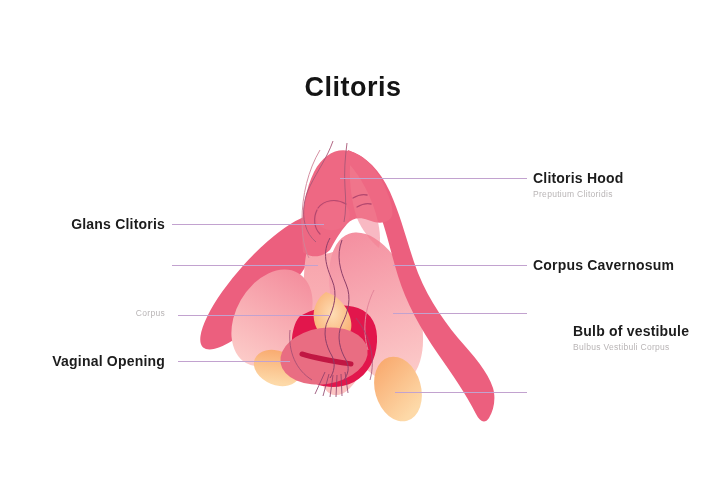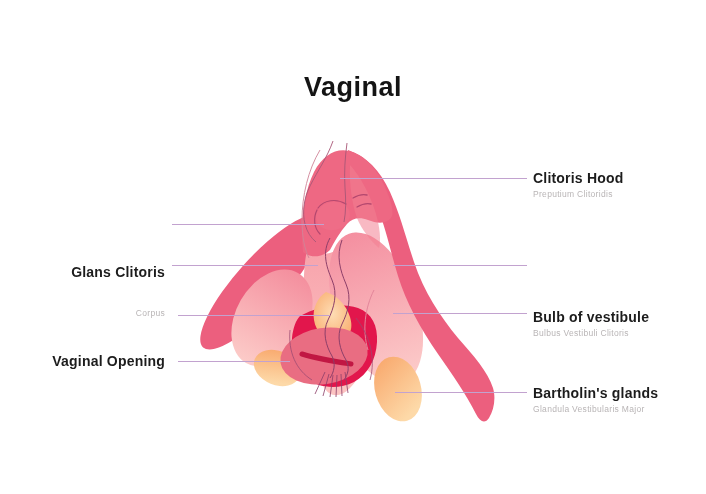--- a/index.html
+++ b/index.html
@@ -32,21 +32,21 @@
   }
   .label .sub:empty { display:none; }
   .label.left  { text-align:right; right:541px; }
   .label.right { text-align:left; left:533px; }
 </style>
 </head>
 <body>
 
 <div class="page">
 
-  <div class="title">Vaginal</div>
+  <div class="title">Clitoris</div>
 
   <svg class="illustration" width="706" height="494" viewBox="0 0 706 494">
     <defs>
       <linearGradient id="gV" x1="0" y1="0" x2="0" y2="1">
         <stop offset="0" stop-color="#f79fa9"></stop>
           <stop offset="1" stop-color="#fcc5c3"></stop>
       </linearGradient>
       <linearGradient id="gBL" x1="0" y1="0" x2="0" y2="1">
         <stop offset="0" stop-color="#f48f9e"></stop>
           <stop offset="1" stop-color="#fccbc8"></stop>
@@ -123,38 +123,38 @@
 
   <div class="line" style="left:172px; top:224px; width:152px;"></div>
   <div class="line" style="left:172px; top:265px; width:146px;"></div>
   <div class="line" style="left:178px; top:315px; width:152px;"></div>
   <div class="line" style="left:178px; top:361px; width:112px;"></div>
   <div class="line" style="left:340px; top:178px; width:187px;"></div>
   <div class="line" style="left:393px; top:265px; width:134px;"></div>
   <div class="line" style="left:393px; top:313px; width:134px;"></div>
   <div class="line" style="left:395px; top:392px; width:132px;"></div>
 
-  <div class="label left" style="top:216px;margin-top:48px;">
+  <div class="label left" style="top:216px;">
     <div>Glans Clitoris</div>
 
   </div>
   <div class="label left" style="top:305px;">
     <div class="sub">Corpus</div>
   </div>
   <div class="label left" style="top:353px;">
     <div>Vaginal Opening</div>
 
   </div>
 
   <div class="label right" style="top:170px;">
     <div>Clitoris Hood</div>
     <div class="sub">Preputium Clitoridis</div>
   </div>
-  <div class="label right" style="top:309px;">
+  <div class="label right" style="top:257px;">
+    <div>Corpus Cavernosum</div>
+
+  </div>
+  <div class="label right" style="top:323px;margin-left:40px;">
     <div>Bulb of vestibule</div>
-    <div class="sub">Bulbus Vestibuli Clitoris</div>
-  </div>
-  <div class="label right" style="top:385px;">
-    <div>Bartholin's glands</div>
-    <div class="sub">Glandula Vestibularis Major</div>
+    <div class="sub">Bulbus Vestibuli Corpus</div>
   </div>
 
 </div>
 
 </body></html>

